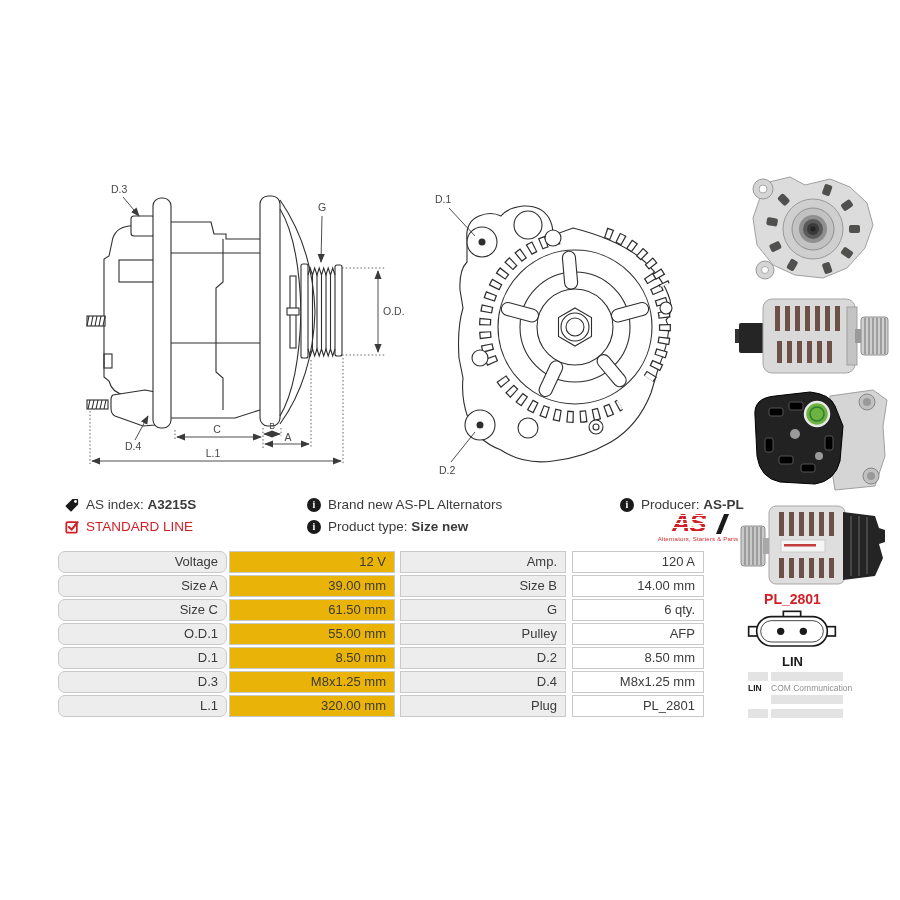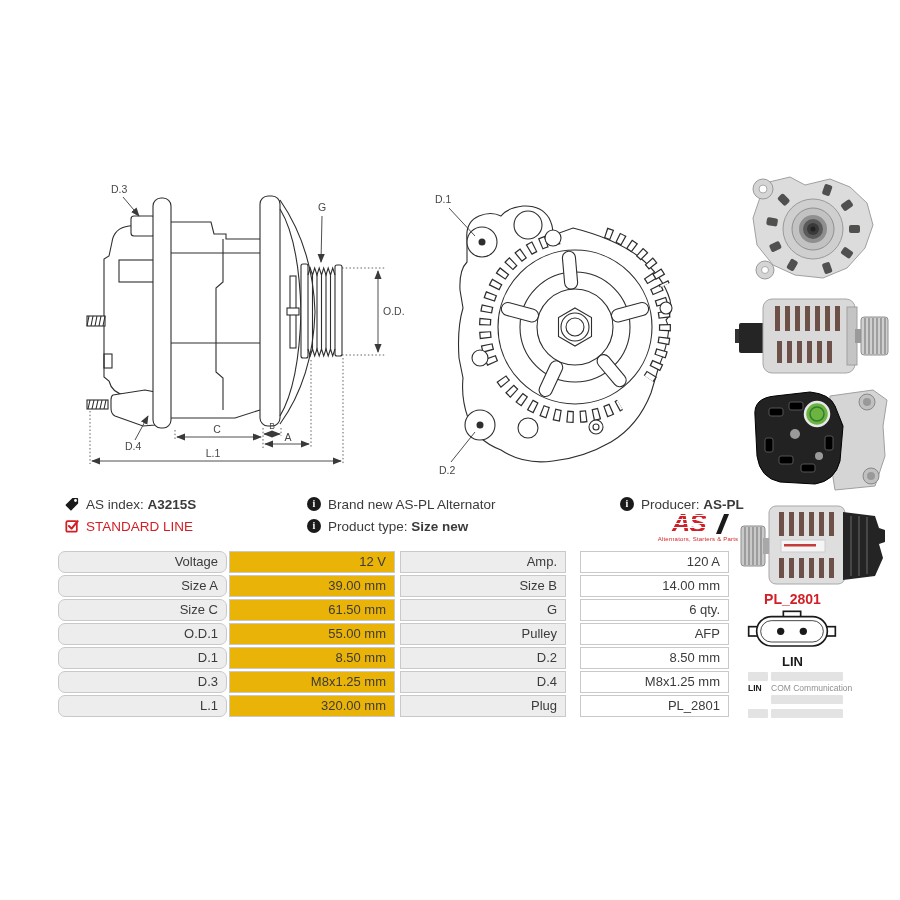--- a/index.html
+++ b/index.html
@@ -1,33 +1,33 @@
 <!DOCTYPE html>
 <html><head>
 <meta charset="utf-8">
 <style>
   html,body{margin:0;padding:0;background:#fff;}
   .page{position:relative;width:900px;height:900px;background:#ffffff;
         font-family:"Liberation Sans",sans-serif;color:#3b3b3b;overflow:hidden;}
   .abs{position:absolute;}
   
-  .badge{display:flex;align-items:flex-start;gap:7px;font-size:13.5px;white-space:nowrap;}
+  .badge{display:flex;align-items:center;gap:7px;font-size:13.5px;white-space:nowrap;}
   .badge b{font-weight:bold;}
   .red{color:#d21f26;}
   .info-icon{display:inline-flex;width:14px;height:14px;border-radius:50%;background:#1a1a1a;
              color:#fff;align-items:center;justify-content:center;flex:0 0 auto;}
   .info-icon::before{content:"i";font-family:"Liberation Serif",serif;font-weight:bold;font-size:10px;line-height:1;}
   
   .spec-row{display:flex;margin-bottom:2px;}
   .spec-cell{box-sizing:border-box;height:22px;line-height:20px;border:1px solid #c9c9c9;
              font-size:13px;text-align:right;padding-right:8px;}
   .c1{width:169px;background:#ededed;border-radius:7px;}
   .c2{width:166px;margin-left:2px;background:#eab308;}
   .c3{width:166px;margin-left:5px;background:#ededed;}
-  .c4{width:149px;margin-left:14px;background:#fff;}
+  .c4{width:132px;margin-left:6px;background:#fff;}
   
   .as-logo{display:flex;flex-direction:column;align-items:center;width:92px;}
   .as-logo .mark{display:flex;align-items:flex-end;gap:13px;}
   .as-logo .as-text{font-size:26px;line-height:22px;font-weight:bold;font-style:italic;letter-spacing:-1px;
       background:repeating-linear-gradient(180deg,#d21f26 0 3px,#ffffff 3px 4px);
       -webkit-background-clip:text;background-clip:text;color:transparent;}
   .as-logo .slash{width:5px;height:20px;background:#1a1a1a;transform:skewX(-22deg);margin-left:1px;}
   .as-logo .tagline{font-size:6px;color:#d21f26;margin-top:2px;letter-spacing:.2px;white-space:nowrap;}
   
   .plug-code{font-size:14px;font-weight:bold;color:#d21f26;text-align:center;}
@@ -304,21 +304,21 @@
   <div class="abs badge red" style="left:65px;top:519px;font-weight:normal;">
     <svg width="14" height="14" viewBox="0 0 16 16">
       <rect x="1.5" y="2.5" width="12" height="12" rx="1.5" fill="none" stroke="#d21f26" stroke-width="2"></rect>
       <path d="M4.5,8 L7.5,11 L14.5,2.5" fill="none" stroke="#d21f26" stroke-width="2.4" stroke-linecap="round" stroke-linejoin="round"></path>
     </svg>
     <span>STANDARD LINE</span>
   </div>
 
   <div class="abs badge" style="left:307px;top:497px;">
     <span class="info-icon"></span>
-    <span>Brand new AS-PL Alternator</span>
+    <span>Brand new AS-PL Alternators</span>
   </div>
 
   <div class="abs badge" style="left:307px;top:519px;">
     <span class="info-icon"></span>
     <span><span>Product type:</span>
     <b>Size new</b></span>
   </div>
 
   <div class="abs badge" style="left:620px;top:497px;">
     <span class="info-icon"></span>

